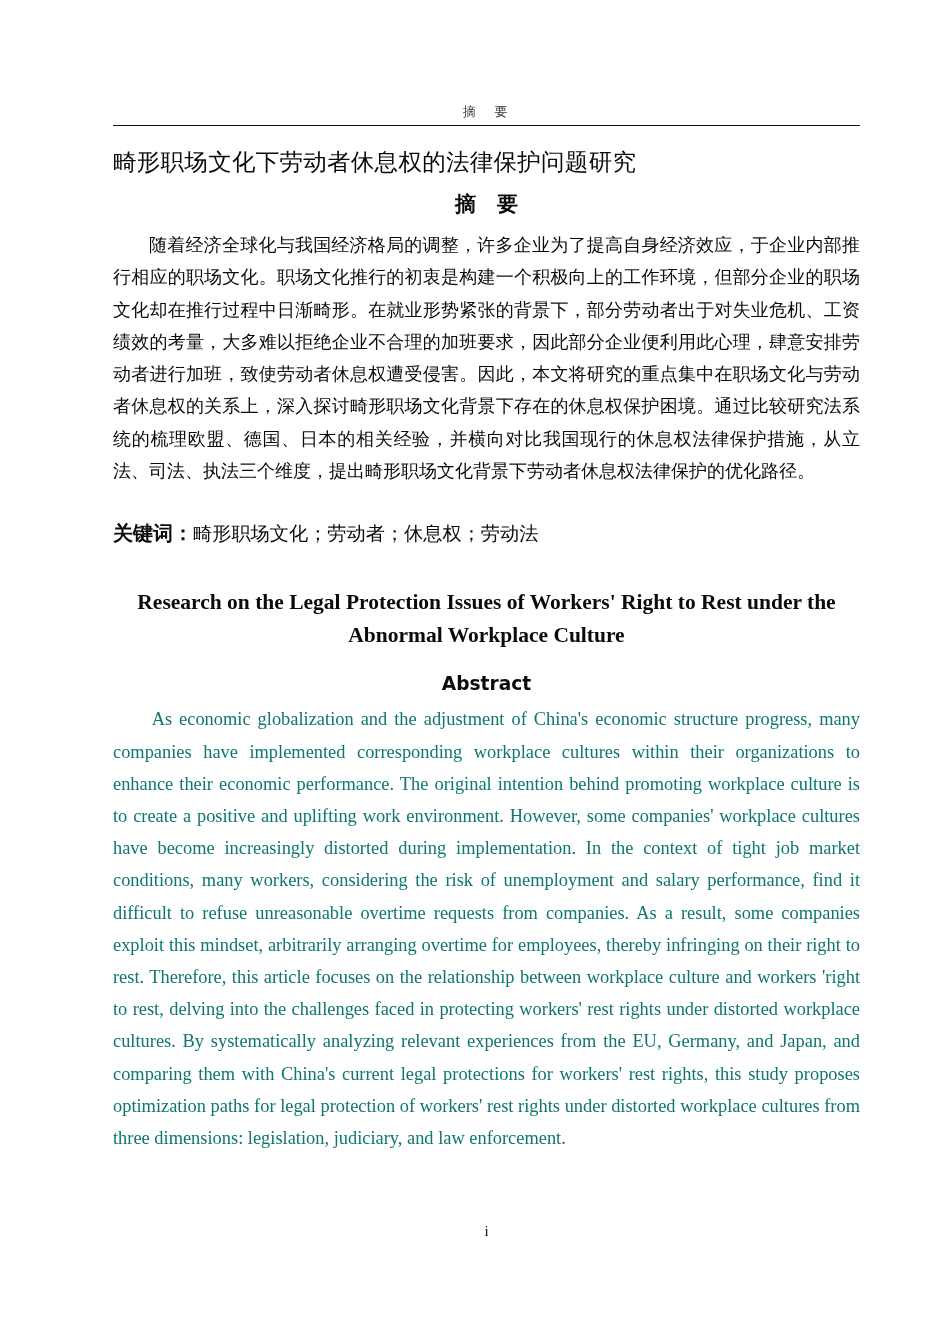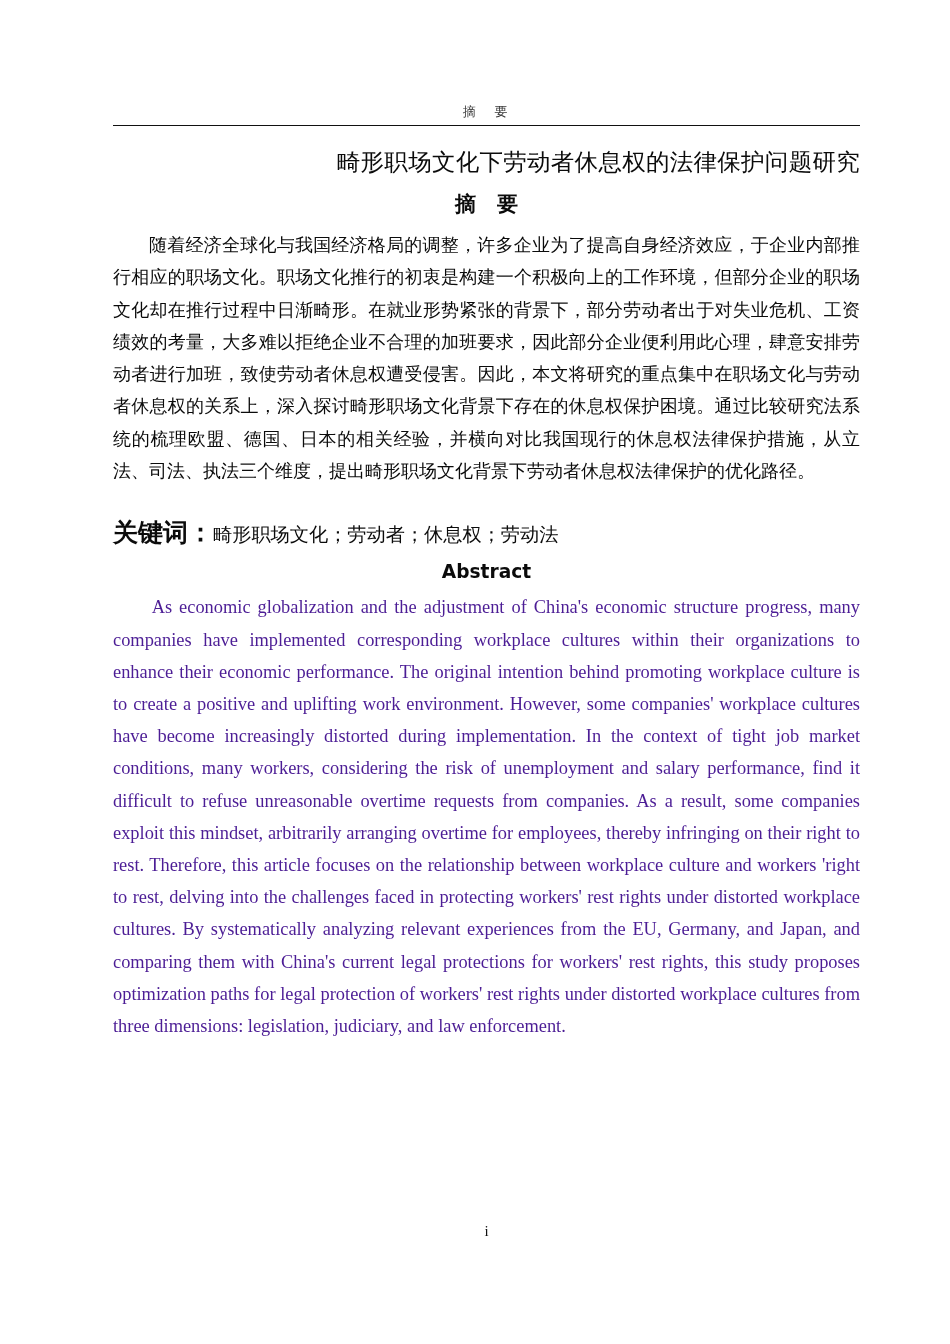--- a/index.html
+++ b/index.html
@@ -50,21 +50,21 @@
 
   
   .content {
     position: absolute;
     left: 113px;
     top: 143px;
     width: 747px;
   }
 
   .cn-title {
-    text-align: right;
+    text-align: left;
     font-family: "DejaVu Sans", "Liberation Sans", sans-serif;
     font-size: 23.5px;
     font-weight: 400;
     letter-spacing: 0.012em;
     line-height: 38px;
     margin: 0 0 6px 0;
     color: #0b0b0b;
   }
 
   .cn-heading {
@@ -94,21 +94,21 @@
   .cn-keywords {
     font-family: "Liberation Serif", "DejaVu Serif", serif;
     font-size: 19.2px;
     line-height: 32px;
     margin: 30px 0 0 0;
     color: #0b0b0b;
   }
   .cn-keywords .kw-label {
     font-family: "DejaVu Sans", "Liberation Sans", sans-serif;
     font-weight: 700;
-    font-size: 25px;
+    font-size: 20px;
   }
   .cn-keywords .kw-values {
     font-family: "Liberation Serif", "DejaVu Serif", serif;
     font-size: 19.2px;
     text-align: center;
   }
 
   .en-title {
     text-align: center;
     font-family: "Liberation Serif", "DejaVu Serif", serif;
@@ -119,33 +119,33 @@
     padding: 0 18px;
     color: #0b0b0b;
   }
 
   .en-heading {
     text-align: center;
     font-family: "DejaVu Sans", "Liberation Sans", sans-serif;
     font-weight: 700;
     font-size: 18.6px;
     line-height: 30px;
-    margin: 6px 0 4px 0;
+    margin: 17px 0 4px 0;
     color: #0b0b0b;
   }
 
   .en-abstract {
     font-family: "Liberation Serif", "DejaVu Serif", serif;
     font-size: 18.4px;
     line-height: 32.2px;
     text-align: justify;
     text-align-last: left;
     text-indent: 2.1em;
     margin: 0;
-    color: #4c1d95;
+    color: #0f766e;
     hyphens: none;
   }
 
   
   .footer {
     position: absolute;
     left: 113px;
     top: 1222px;
     width: 747px;
     text-align: center;
@@ -172,20 +172,21 @@
     <h1 class="cn-title">畸形职场文化下劳动者休息权的法律保护问题研究</h1>
 
     <h2 class="cn-heading">摘　要</h2>
 
     <p class="cn-abstract">随着经济全球化与我国经济格局的调整，许多企业为了提高自身经济效应，于企业内部推行相应的职场文化。职场文化推行的初衷是构建一个积极向上的工作环境，但部分企业的职场文化却在推行过程中日渐畸形。在就业形势紧张的背景下，部分劳动者出于对失业危机、工资绩效的考量，大多难以拒绝企业不合理的加班要求，因此部分企业便利用此心理，肆意安排劳动者进行加班，致使劳动者休息权遭受侵害。因此，本文将研究的重点集中在职场文化与劳动者休息权的关系上，深入探讨畸形职场文化背景下存在的休息权保护困境。通过比较研究法系统的梳理欧盟、德国、日本的相关经验，并横向对比我国现行的休息权法律保护措施，从立法、司法、执法三个维度，提出畸形职场文化背景下劳动者休息权法律保护的优化路径。</p>
 
     <p class="cn-keywords">
       <span class="kw-label">关键词：</span><span class="kw-values">畸形职场文化；劳动者；休息权；劳动法</span>
     </p>
 
+    <h1 class="en-title">Research on the Legal Protection Issues of Workers' Right to Rest under the Abnormal Workplace Culture</h1>
 
     <h2 class="en-heading">Abstract</h2>
 
     <p class="en-abstract">As economic globalization and the adjustment of China's economic structure progress, many companies have implemented corresponding workplace cultures within their organizations to enhance their economic performance. The original intention behind promoting workplace culture is to create a positive and uplifting work environment. However, some companies' workplace cultures have become increasingly distorted during implementation. In the context of tight job market conditions, many workers, considering the risk of unemployment and salary performance, find it difficult to refuse unreasonable overtime requests from companies. As a result, some companies exploit this mindset, arbitrarily arranging overtime for employees, thereby infringing on their right to rest. Therefore, this article focuses on the relationship between workplace culture and workers 'right to rest, delving into the challenges faced in protecting workers' rest rights under distorted workplace cultures. By systematically analyzing relevant experiences from the EU, Germany, and Japan, and comparing them with China's current legal protections for workers' rest rights, this study proposes optimization paths for legal protection of workers' rest rights under distorted workplace cultures from three dimensions: legislation, judiciary, and law enforcement.</p>
 
   </div>
 
   <div class="footer">
     <span class="page-number">i</span>
   </div>

